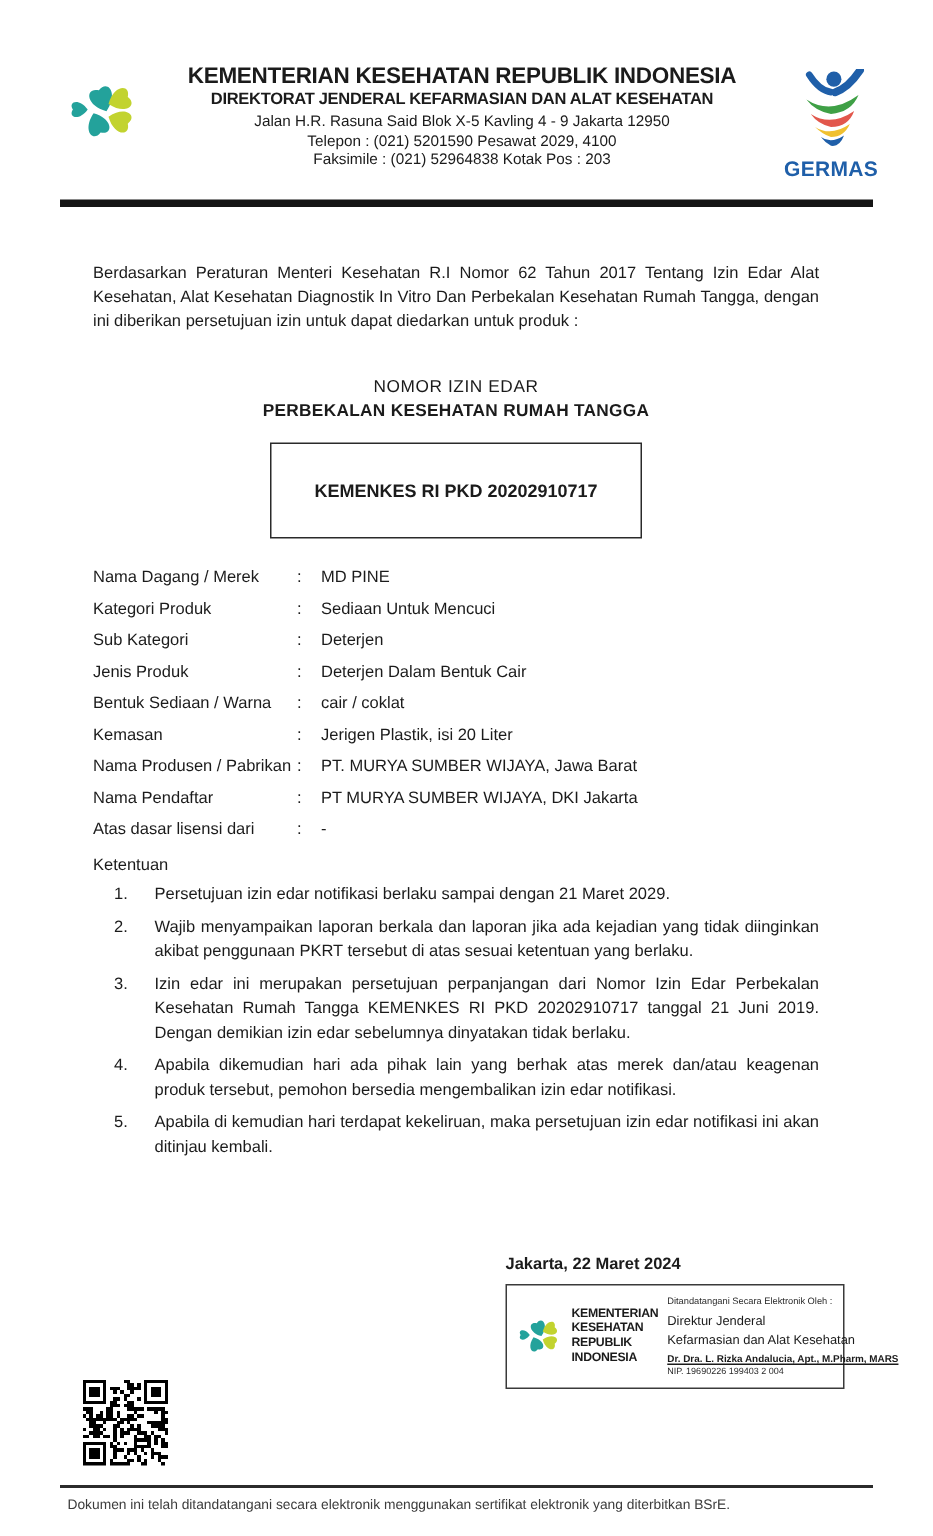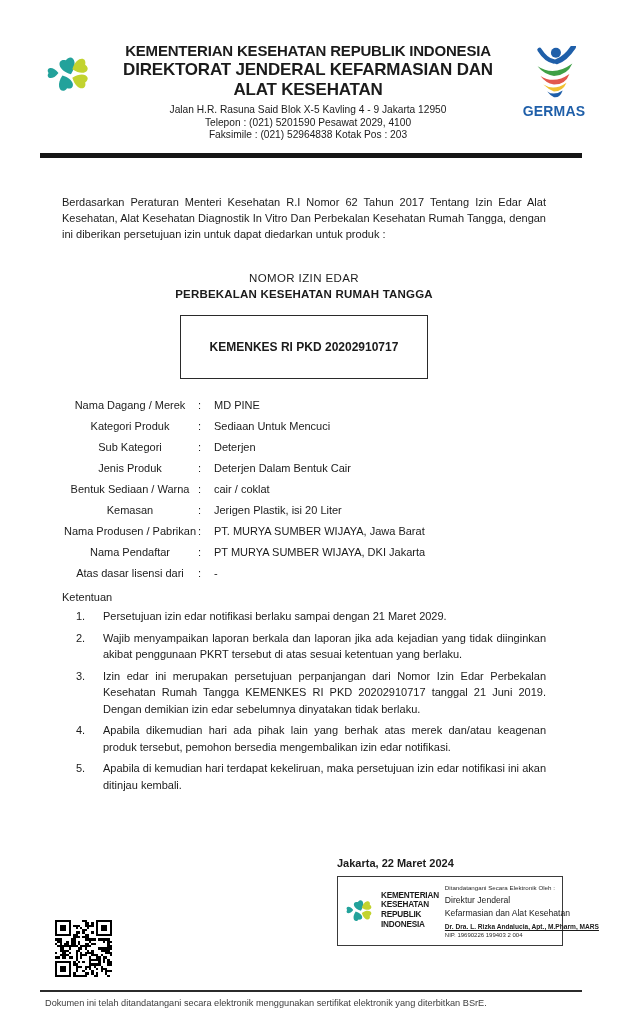--- a/index.html
+++ b/index.html
@@ -11,42 +11,42 @@
     font-family: "Liberation Sans", sans-serif;
     color: #1b1b1b;
     overflow: hidden;
   }
 
   
   .letterhead { display:flex; align-items:flex-start; padding:26px 28px 0 42px;margin-top:14px; }
   .lh-logo { width:60px; flex:0 0 auto; padding-top:4px; }
   .lh-text { flex:1; text-align:center; padding-top:2px; }
   .lh-ministry { font-size:15px; font-weight:bold; letter-spacing:-0.2px; }
-  .lh-directorate { font-size:17px; font-weight:bold; letter-spacing:-0.2px; margin-top:1px; }
+  .lh-directorate { font-size:11px; font-weight:bold; letter-spacing:-0.2px; margin-top:1px; }
   .lh-addr { font-size:10.2px; margin-top:1.5px; }
   .lh-addr.first { margin-top:4px; }
   .lh-germas { width:80px; flex:0 0 auto; text-align:center; padding-top:6px; }
   .germas-label { font-size:14px; font-weight:bold; color:#1f5fa9; margin-top:-3px; letter-spacing:0.2px; }
 
   .rule-thick { height:5px; background:#151515; margin:13px 40px 0 40px; }
 
   
   .content { padding:0 76px 0 62px; }
   .intro { font-size:11px; line-height:16px; text-align:justify; margin:36px 0 0 0; }
 
   .title1 { text-align:center; font-size:11.5px; margin-top:30px; letter-spacing:0.4px; }
   .title2 { text-align:center; font-size:11.5px; font-weight:bold; margin-top:4px; letter-spacing:0.2px; }
   .license-box {
     width:248px; margin:15px auto 0; border:1.6px solid #2a2a2a;
     text-align:center; padding:24px 4px; font-weight:bold; font-size:12px;
   }
 
   .fields { margin-top:20px; border-collapse:collapse; font-size:11px; width:100%; }
   .fields td { padding:0 0 9px 0; vertical-align:top; }
-  td.flabel { width:136px;text-align:center; }
+  td.flabel { width:136px; }
   td.fcolon { width:16px; }
   .strong { font-weight:normal; }
 
   .ketentuan { margin-top:3px; font-size:11px; }
   .k-head { margin-bottom:5px; }
   .k-item { display:flex; margin-bottom:5px; line-height:16.5px; }
   .k-no { width:41px; flex:0 0 auto; padding-left:14px; }
   .k-text { flex:1; text-align:justify; }
 
   

